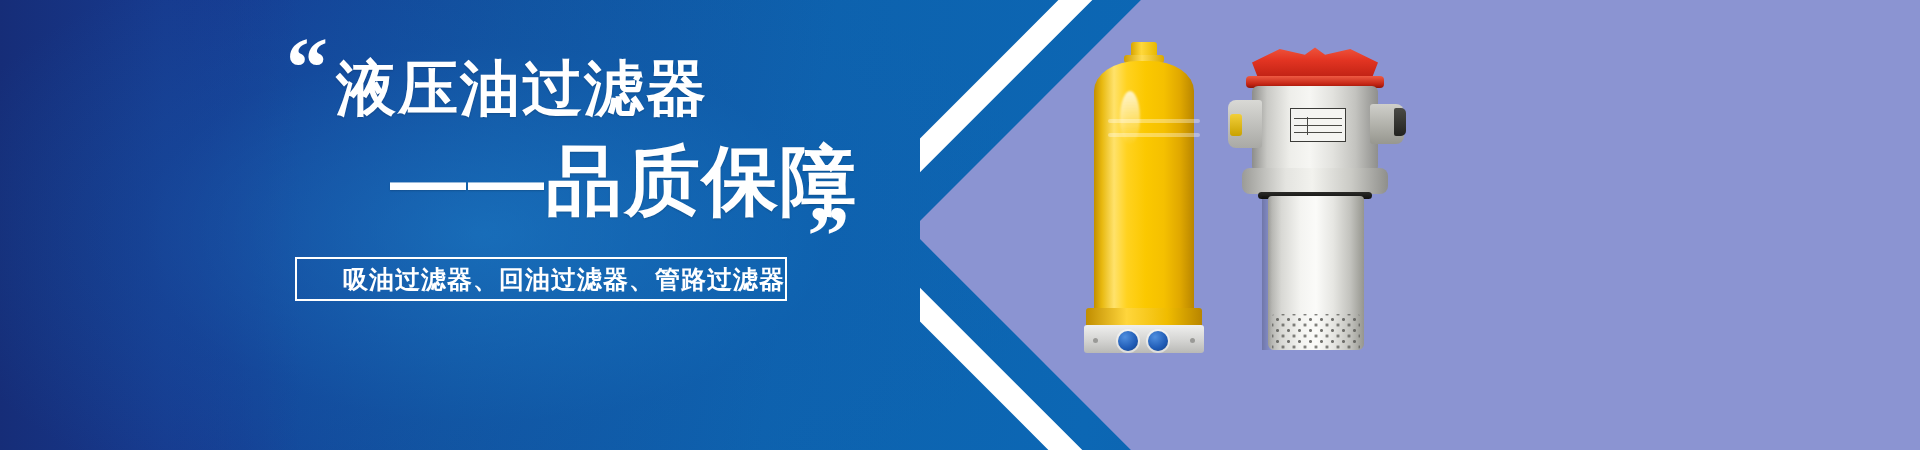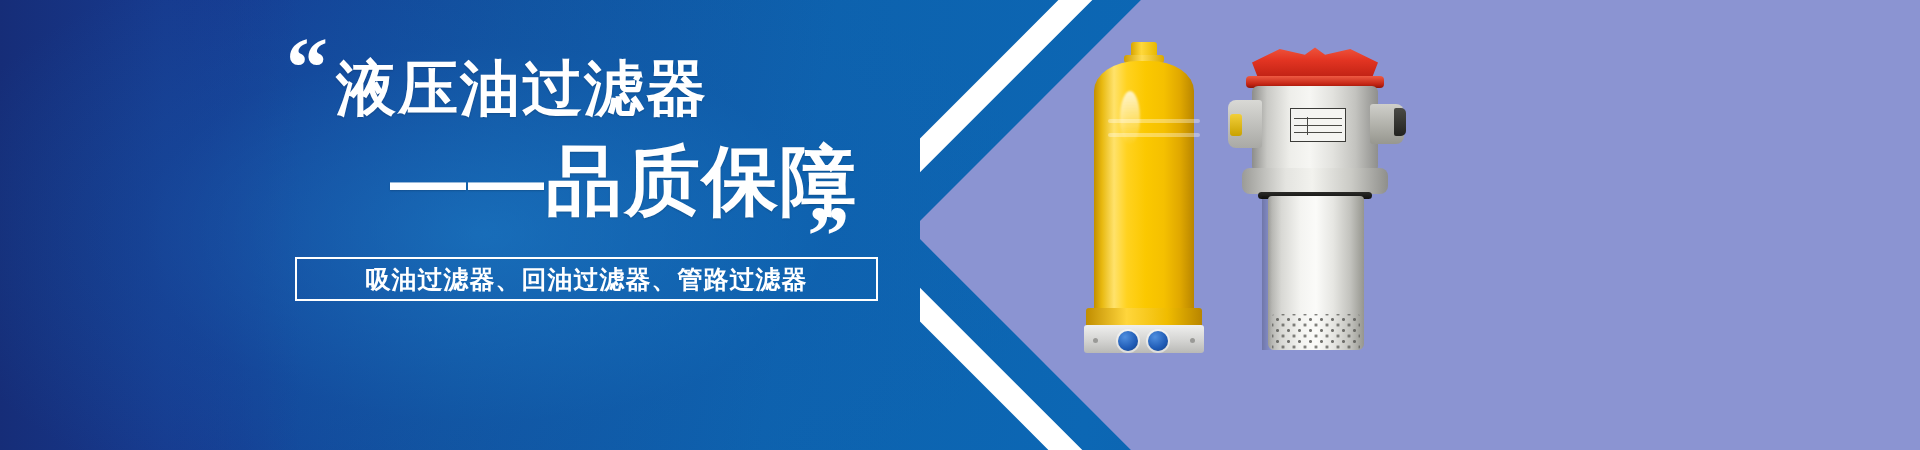--- a/index.html
+++ b/index.html
@@ -101,23 +101,23 @@
   }
   .hl-line-2 {
     left:110px; top:118px;
     font-size:76px; line-height:82px;
   }
 
   
   .subtitle-box {
     position:absolute;
     left:295px; top:257px;
-    width:583px; height:44px;
+    width:492px; height:44px;
     border:2px solid #ffffff;
-    display:flex; align-items:center; justify-content:center;
+    display:flex; align-items:center; justify-content:flex-end;
   }
   .subtitle-text {
     color:#ffffff;
     font-size:25px;
     font-weight:700;
     letter-spacing:1px;
     white-space:nowrap;
     font-family:"Liberation Sans","DejaVu Sans",sans-serif;
   }
 

